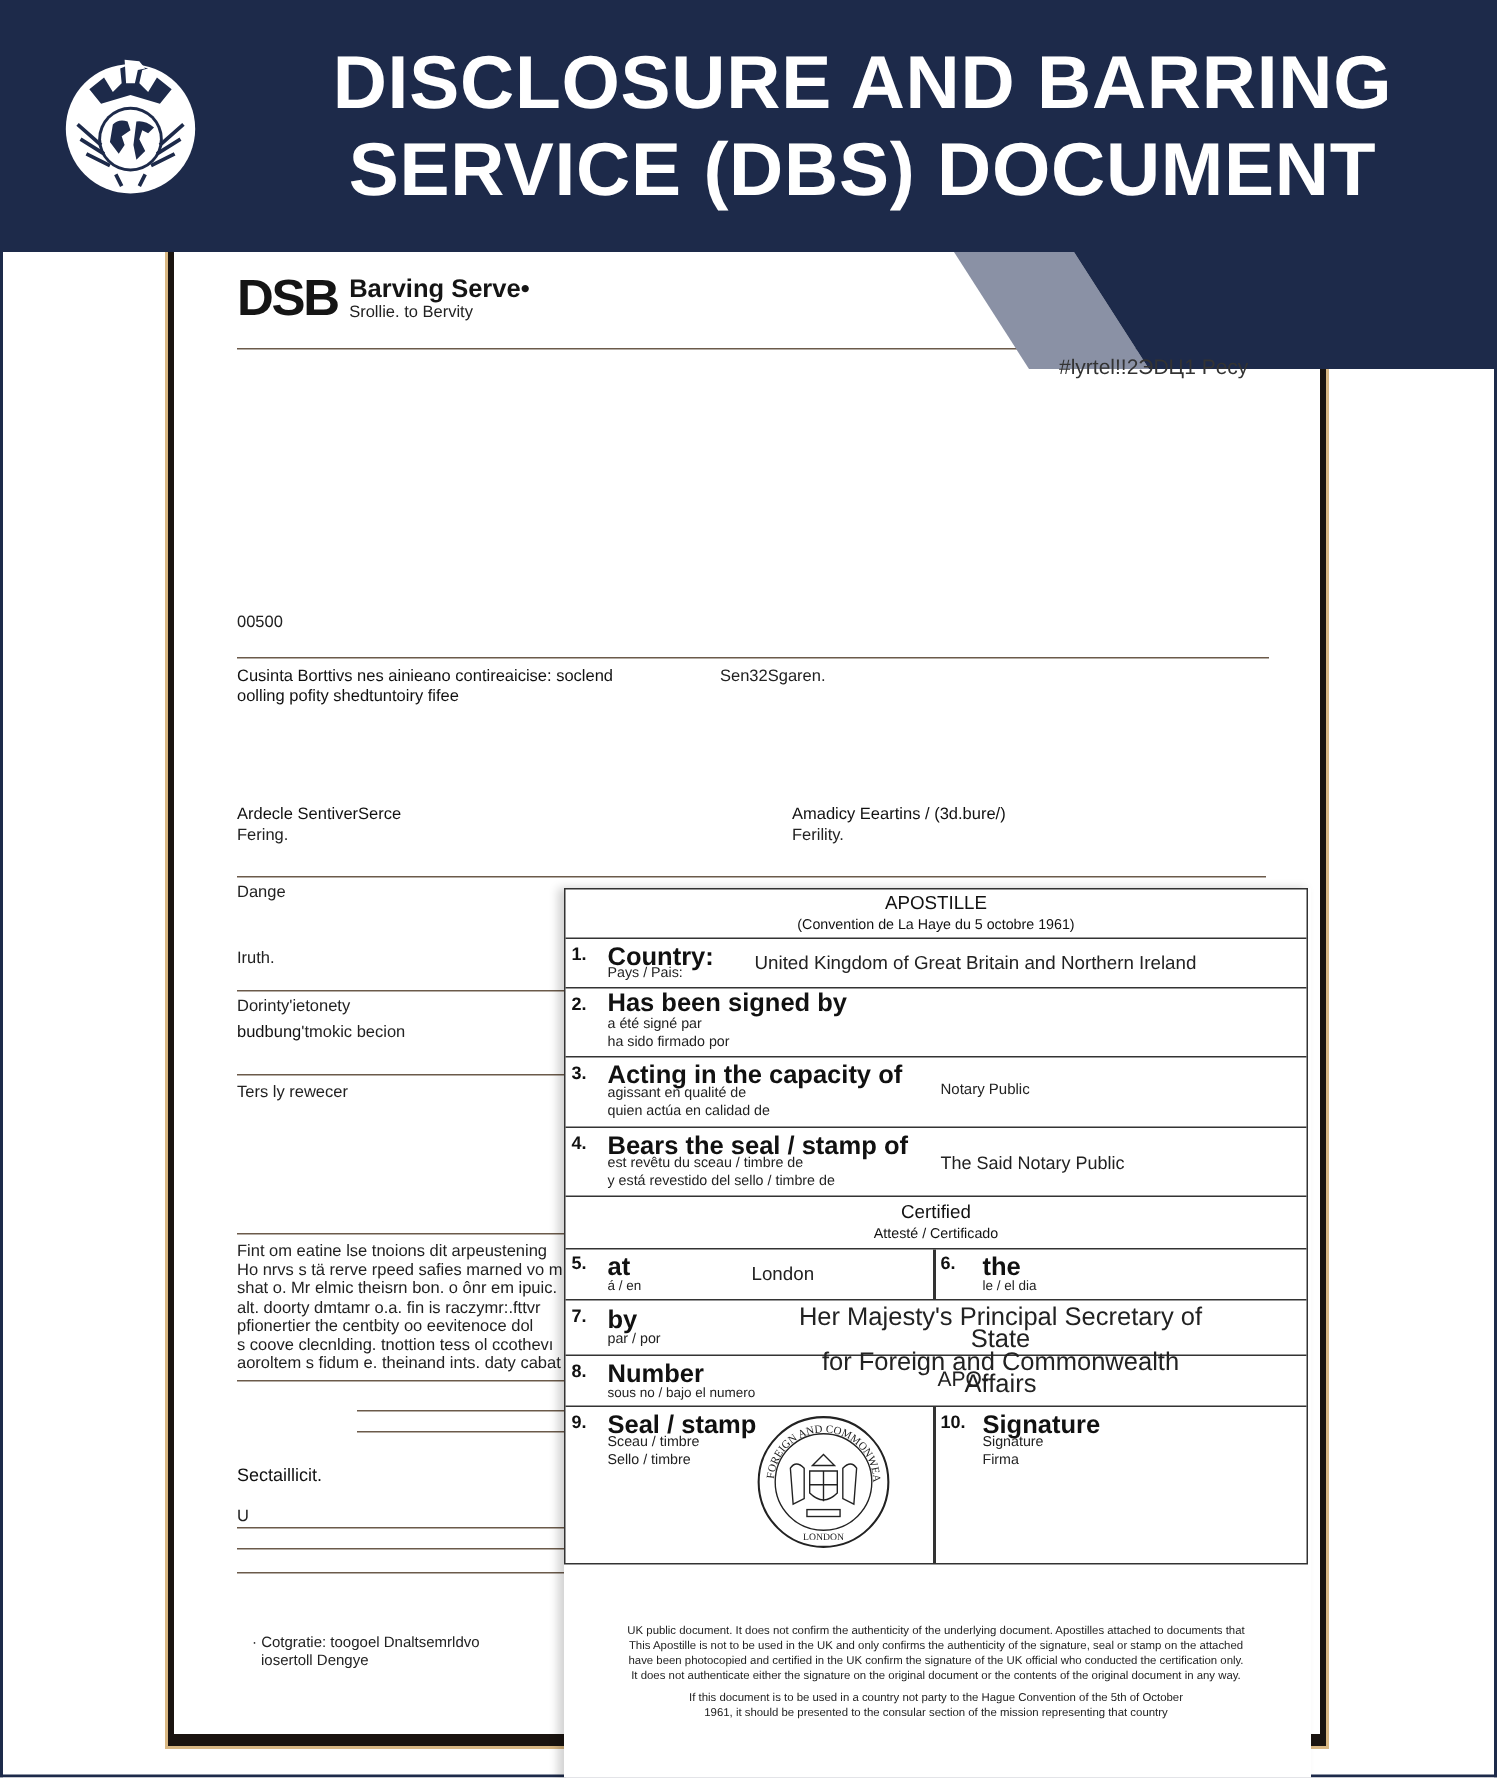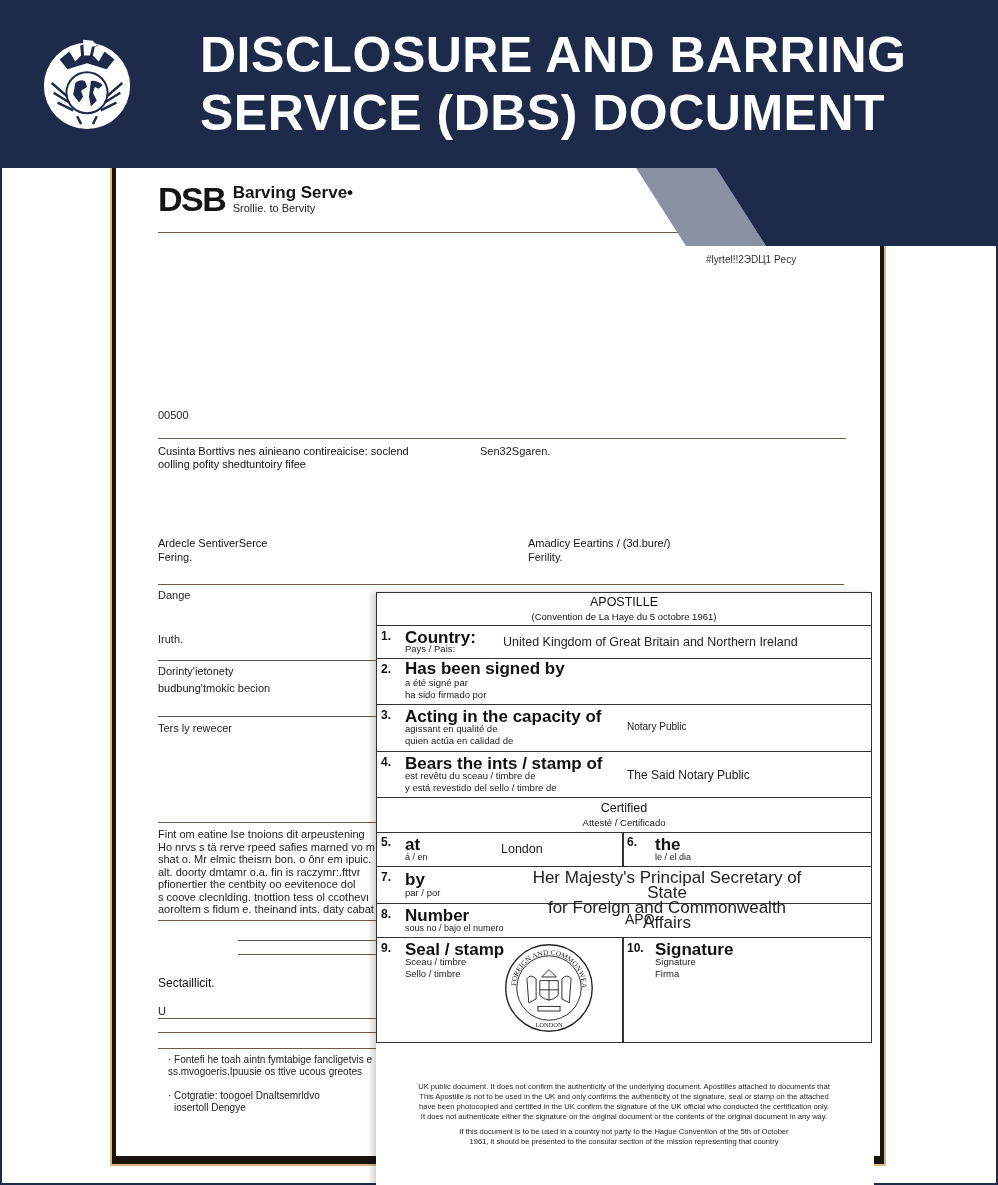--- a/index.html
+++ b/index.html
@@ -1,31 +1,31 @@
 <!DOCTYPE html>
 <html><head>
 <meta charset="utf-8">
 <style>
 *{box-sizing:border-box;margin:0;padding:0}
 html,body{width:998px;height:1185px;overflow:hidden;background:#fff}
 body{position:relative;font-family:"Liberation Sans",sans-serif;color:#111}
 .outer{position:absolute;left:0;top:0;width:998px;height:1185px;border:2px solid #1d2a4a;border-top:none;background:#fff}
 .header{position:absolute;left:0;top:0;width:998px;height:168px;background:#1d2a4a;z-index:5}
 .header .logo{position:absolute;left:36px;top:32px;width:102px;height:98px}
-.header .title{position:absolute;left:200px;top:26px;width:750px;color:#fff;font-weight:bold;font-size:50px;line-height:58px;letter-spacing:0.5px}
+.header .title{position:absolute;left:200px;top:26px;width:750px;text-align:center;color:#fff;font-weight:bold;font-size:50px;line-height:58px;letter-spacing:0.5px}
 .tab-slant{position:absolute;left:636px;top:168px;width:362px;height:78px;z-index:4}
 .frame{position:absolute;left:110px;top:168px;width:776px;height:998px;background:#1a1410;border:2px solid #d9b884;border-top:none;padding:0 3px 6px 3px}
 .paper{position:absolute;left:4px;top:0;width:764px;height:988px;background:#fff}
 .dsb{position:absolute;left:42px;top:14px}
 .dsb-mark{font-weight:bold;font-size:34px;letter-spacing:-1.5px;color:#151515;display:inline-block;vertical-align:top;line-height:34px}
 .dsb-text{display:inline-block;vertical-align:top;margin-left:3px;margin-top:2px}
 .dsb-name{font-weight:bold;font-size:17px;color:#151515;line-height:18px}
 .dsb-sub{font-size:11px;color:#222;line-height:12px}
 .hr{position:absolute;height:1px;background:#6b5a4a}
-.small-ref{position:absolute;left:590px;top:86px;font-size:10px;color:#333;z-index:6}
+.small-ref{position:absolute;left:590px;top:68px;font-size:14px;color:#333;z-index:6}
 .t{position:absolute;font-size:11px;color:#222;line-height:14px}
 .b{font-weight:normal;color:#111}
 .para{position:absolute;left:42px;top:660px;width:222px;font-size:11px;line-height:12.5px;color:#222;white-space:nowrap;overflow:hidden}
 .apost{position:absolute;left:260px;top:424px;width:498px;height:660px;background:#fff;box-shadow:-4px 0 6px rgba(0,0,0,0.18)}
 .ap-box{position:absolute;left:0;top:0;width:496px;border:1.5px solid #333}
 .row{position:relative;border-bottom:1.5px solid #333}
 .row:last-child{border-bottom:none}
 .num{position:absolute;left:4px;font-weight:bold;font-size:12px}
 .lbl{position:absolute;left:28px;font-weight:bold;font-size:17px}
 .sub{position:absolute;left:28px;font-size:9.5px;line-height:12px;color:#222}
@@ -106,24 +106,20 @@
     </div>
     <div class="hr" style="left:42px;top:752px;width:220px"></div>
     <div class="hr" style="left:122px;top:772px;width:140px"></div>
     <div class="hr" style="left:122px;top:786px;width:140px"></div>
 
     <div class="t b" style="left:42px;top:808px;font-size:12px">Sectaillicit.</div>
     <div class="t" style="left:42px;top:836px">U</div>
     <div class="hr" style="left:42px;top:850px;width:220px"></div>
     <div class="hr" style="left:42px;top:864px;width:220px"></div>
     <div class="hr" style="left:42px;top:880px;width:220px"></div>
-    <div class="t" style="left:52px;top:886px;font-size:10px;line-height:12px;white-space:nowrap;width:212px;overflow:hidden">
-      <div>· Fontefi he toah aintn fymtabige fancligetvis e</div>
-      <div>ss.mvogoeris.Ipuusie os ttive ucous greotes</div>
-    </div>
     <div class="t" style="left:52px;top:922px;font-size:10px;line-height:12px">
       <div>· Cotgratie: toogoel Dnaltsemrldvo</div>
       <div style="padding-left:6px">iosertoll Dengye</div>
     </div>
 
     <div class="apost">
       <div class="ap-box">
         <div class="row" style="height:33px">
           <div class="center b" style="top:2px;font-size:12.5px">APOSTILLE</div>
           <div class="center" style="top:18px;font-size:9.5px">(Convention de La Haye du 5 octobre 1961)</div>
@@ -142,21 +138,21 @@
         </div>
         <div class="row" style="height:47px">
           <span class="num" style="top:3px">3.</span>
           <span class="lbl" style="top:2px">Acting in the capacity of</span>
           <span class="sub" style="top:18px">agissant en qualité de</span>
           <span class="sub" style="top:30px">quien actúa en calidad de</span>
           <span class="val" style="left:250px;top:16px;font-size:10px">Notary Public</span>
         </div>
         <div class="row" style="height:46px">
           <span class="num" style="top:3px">4.</span>
-          <span class="lbl" style="top:2px">Bears the ints / stamp of</span>
+          <span class="lbl" style="top:2px">Bears the seal / stamp of</span>
           <span class="sub" style="top:18px">est revêtu du sceau / timbre de</span>
           <span class="sub" style="top:30px">y está revestido del sello / timbre de</span>
           <span class="val" style="left:250px;top:16px;font-size:12px">The Said Notary Public</span>
         </div>
         <div class="row" style="height:35px">
           <div class="center b" style="top:3px;font-size:12.5px">Certified</div>
           <div class="center" style="top:19px;font-size:9.5px">Attesté / Certificado</div>
         </div>
         <div class="row" style="height:34px">
           <span class="num" style="top:2px">5.</span>

